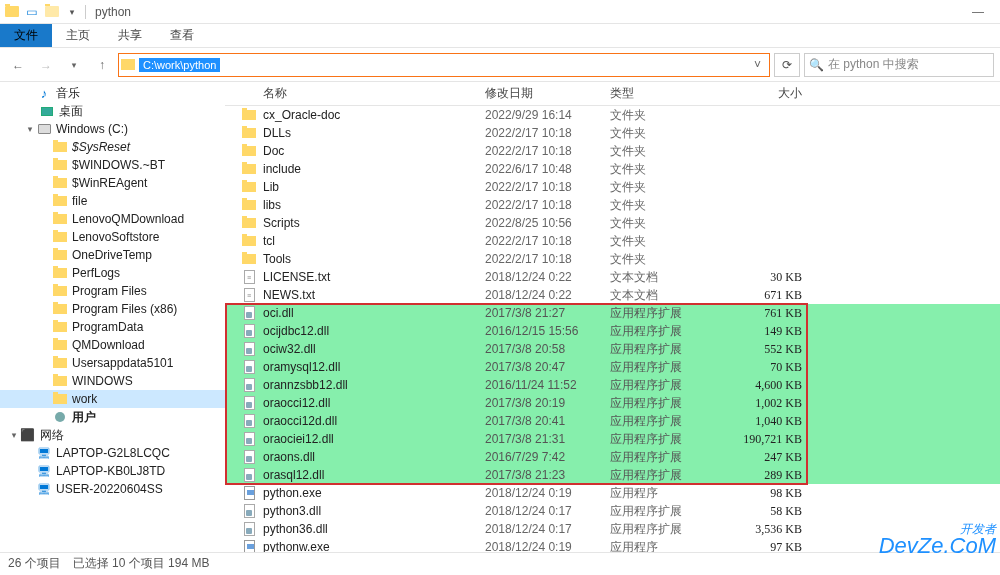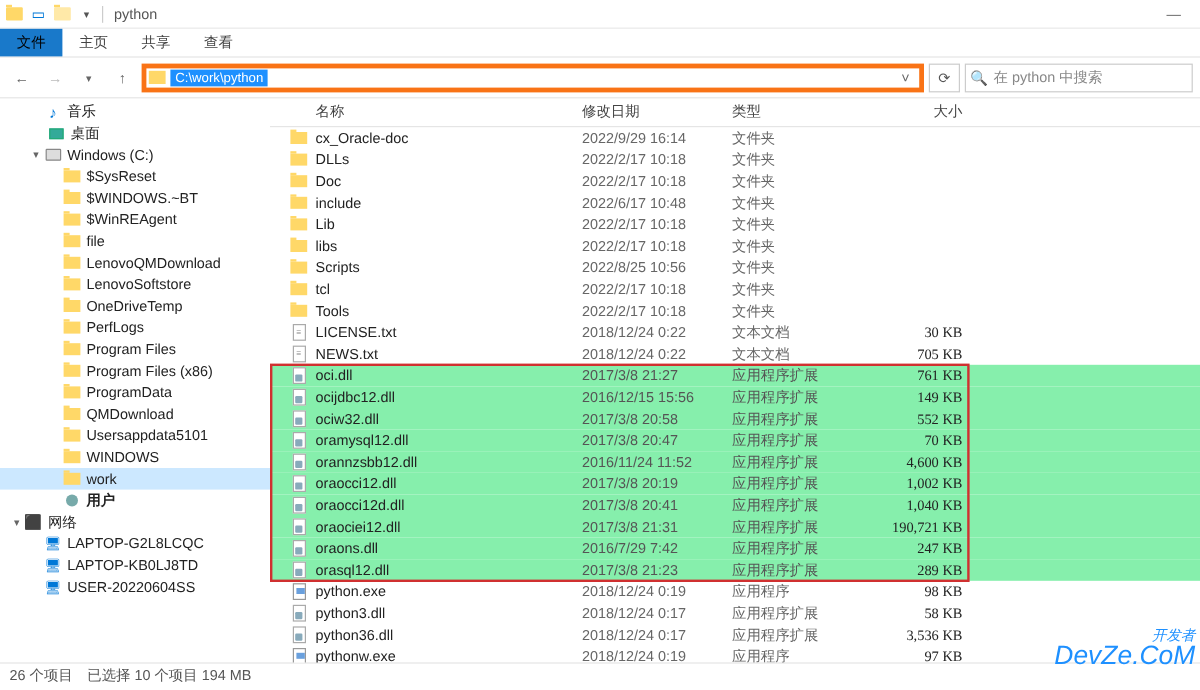--- a/index.html
+++ b/index.html
@@ -10,21 +10,21 @@
   .folder-mini::before { content: ''; position: absolute; top: -2px; left: 0; width: 5px; height: 2px; background: #ffd868; }
   .qat-sep { width: 1px; height: 14px; background: #ccc; margin: 0 3px; }
   .title-text { margin-left: 6px; color: #555; }
   .win-controls { margin-left: auto; display: flex; }
   .win-btn { width: 40px; height: 24px; display: flex; align-items: center; justify-content: center; color: #666; }
   .ribbon { height: 24px; background: #fff; display: flex; align-items: stretch; border-bottom: 1px solid #e5e5e5; }
   .ribbon-tab { padding: 0 14px; display: flex; align-items: center; color: #444; }
   .ribbon-tab.file { background: #1979ca; color: #000000; }
   .addrbar { height: 34px; display: flex; align-items: center; padding: 4px 6px; gap: 4px; border-bottom: 1px solid #e5e5e5; }
   .nav-btn { width: 24px; height: 24px; display: flex; align-items: center; justify-content: center; color: #666; }
-  .path-box { flex: 1; height: 24px; border: 4px solid #f97316; display: flex; align-items: center; padding: 0 2px; text-align: right; }
+  .path-box { flex: 1; height: 24px; border: 1px solid #f97316; display: flex; align-items: center; padding: 0 2px; text-align: right; }
   .path-folder { width: 16px; height: 16px; margin-right: 2px; position: relative; }
   .path-folder .fmini { width: 14px; height: 11px; background: #ffd868; margin-top: 2px; }
   .path-text { background: #1e90ff; color: #fff; padding: 1px 4px; font-size: 11px; }
   .path-chev { margin-left: auto; color: #666; padding: 0 6px; }
   .refresh-btn { width: 26px; height: 24px; border: 1px solid #ccc; display: flex; align-items: center; justify-content: center; color: #555; }
   .search-box { width: 190px; height: 24px; border: 1px solid #ccc; display: flex; align-items: center; padding: 0 4px; color: #888; gap: 4px; }
   .main { display: flex; height: 470px; }
   .nav { width: 225px; overflow: hidden; padding-top: 2px; }
   .nav-item { display: flex; align-items: center; height: 18px; padding: 1px 0; color: #222; white-space: nowrap; }
   .nav-item .exp { width: 12px; text-align: center; color: #666; font-size: 9px; }
@@ -125,21 +125,21 @@
         </span>
         <span>桌面</span>
       </div>
       <div class="nav-item" style="padding-left: 24px;">
         <span class="exp">▾</span>
         <span class="ico">
           <div class="ico-disk"></div>
         </span>
         <span>Windows (C:)</span>
       </div>
-      <div class="nav-item" style="padding-left: 40px;">
+      <div class="nav-item" style="padding-left: 40px; font-style: italic;">
         <span class="exp"></span>
         <span class="ico">
           <div class="ico-folder"></div>
         </span>
         <span>$SysReset</span>
       </div>
       <div class="nav-item" style="padding-left: 40px;">
         <span class="exp"></span>
         <span class="ico">
           <div class="ico-folder"></div>
@@ -393,21 +393,21 @@
         </div>
         <div class="row">
           <div class="col c-name">
             <span class="file-ico">
               <div class="fico-txt">≡</div>
             </span>
             <span>NEWS.txt</span>
           </div>
           <div class="col c-date">2018/12/24 0:22</div>
           <div class="col c-type">文本文档</div>
-          <div class="col c-size">705 KB</div>
+          <div class="col c-size">671 KB</div>
         </div>
         <div class="row sel">
           <div class="col c-name">
             <span class="file-ico">
               <div class="fico-dll"></div>
             </span>
             <span>oci.dll</span>
           </div>
           <div class="col c-date">2017/3/8 21:27</div>
           <div class="col c-type">应用程序扩展</div>

